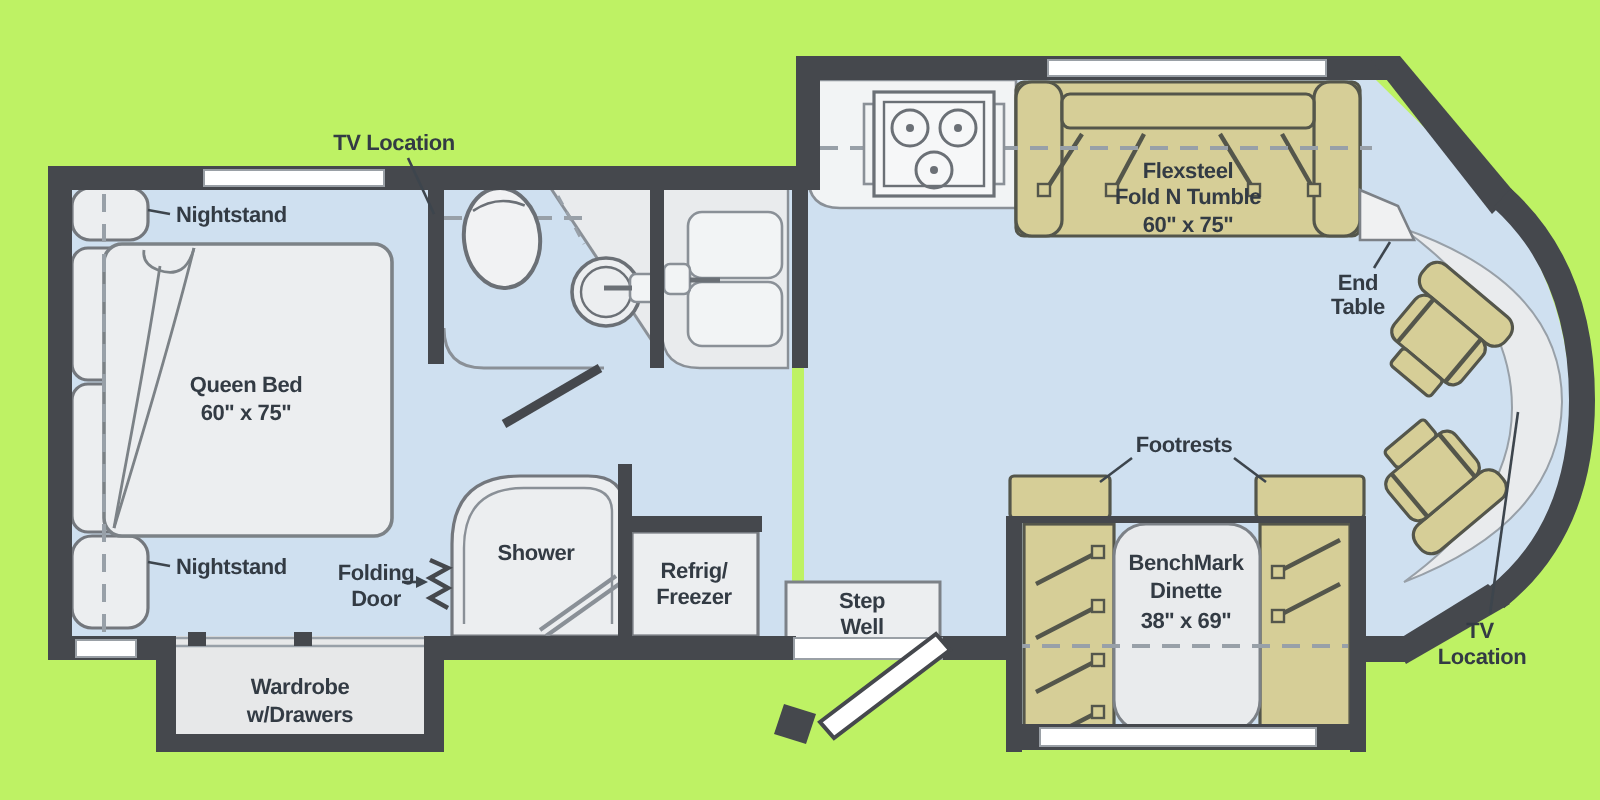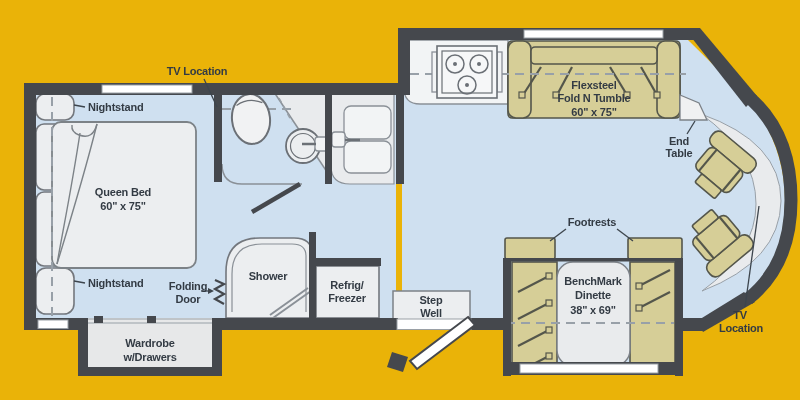--- a/index.html
+++ b/index.html
@@ -1,16 +1,16 @@
 <!DOCTYPE html>
 <html style="--wall: #45484d; --floor: #cfe0f0; --furniture: #d6ce97; --fixture: #eceef0; --label: #333b44;"><head>
 <meta charset="utf-8">
 <style>
   html,body{margin:0;padding:0;background:#ffffff;}
-  .stage{width:800px;height:400px;position:relative;background:#eab308;overflow:hidden;}
+  .stage{width:800px;height:400px;position:relative;background:#bef264;overflow:hidden;}
   svg{display:block;}
   .wall{fill:var(--wall,#45484d);}
   .capwall{stroke:var(--wall,#45484d);stroke-width:13;fill:none;}
   .win{fill:#ffffff;stroke:#9aa0a6;stroke-width:1;}
   .floor{fill:var(--floor,#cfe0f0);}
   .tan{fill:var(--furniture,#d6ce97);stroke:#54564b;stroke-width:1.6;}
   .tanline{stroke:#54564b;stroke-width:2.2;fill:none;}
   .tanfoot{fill:var(--furniture,#d6ce97);stroke:#54564b;stroke-width:1.2;}
   .fix{fill:var(--fixture,#eceef0);stroke:#73777d;stroke-width:1.6;}
   .fix2{fill:#f2f4f5;stroke:#8a9097;stroke-width:1.3;}

